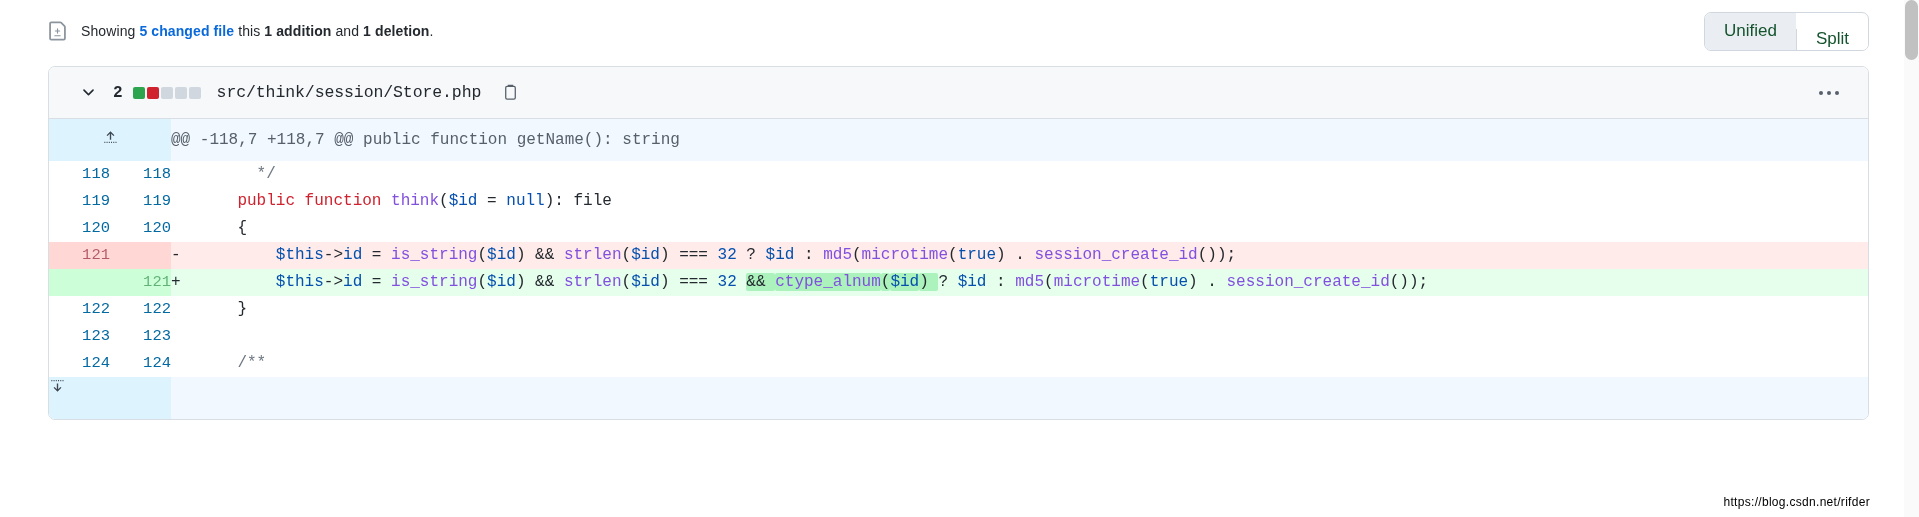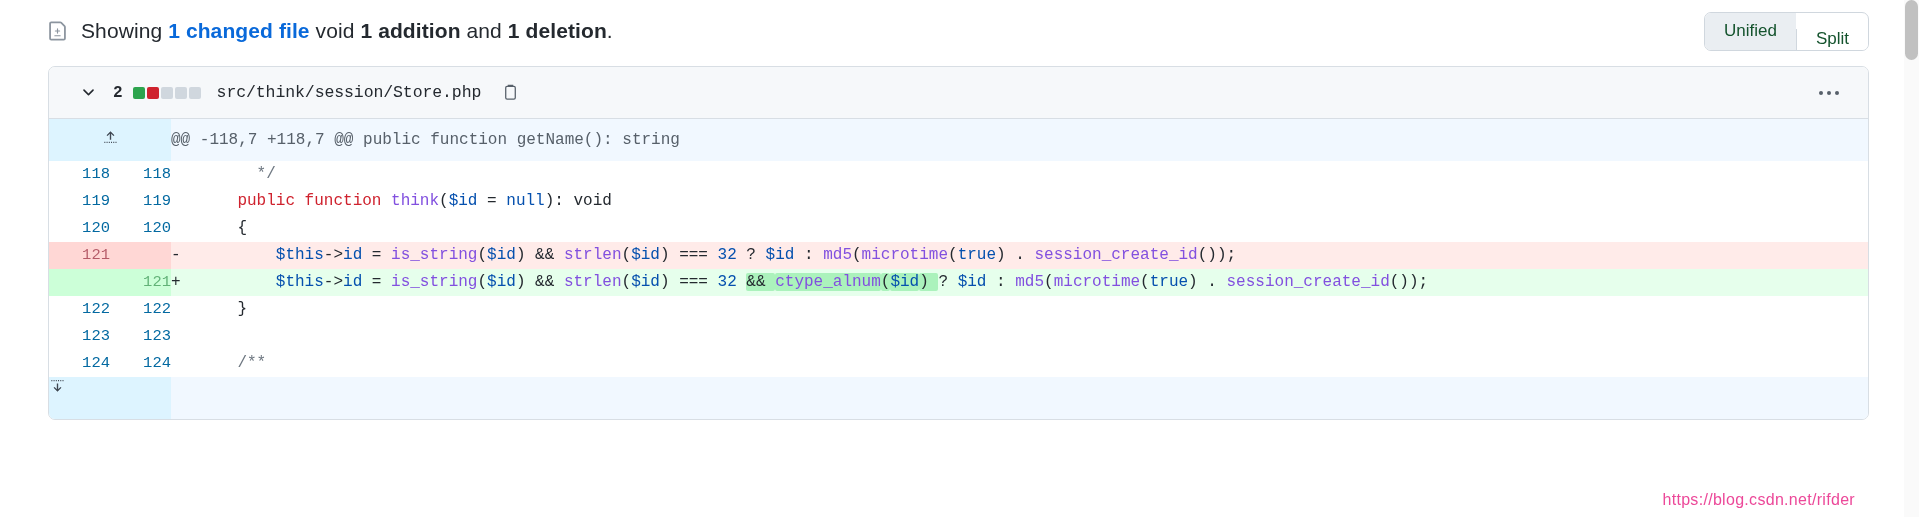--- a/index.html
+++ b/index.html
@@ -20,21 +20,21 @@
   .summary-bar {
     display: flex;
     align-items: center;
     justify-content: space-between;
     padding: 0 50px 0 48px;
     height: 62px;
   }
   .summary-left {
     display: flex;
     align-items: center;
-    font-size: 21px;
+    font-size: 14px;
     color: #24292f;
     letter-spacing: 0.1px;
   }
   .diff-file-icon {
     width: 19px; height: 22px;
     margin-right: 14px;
     flex: none;
     color: #8c959f;
   }
   .summary-text { white-space: pre; }
@@ -221,24 +221,24 @@
   .tok-cmt  { color: #6e7781; }
   .tok-plain{ color: #24292f; }
 
   
   tr.foot td.expander { background: #ddf4ff; height: 42px; }
   tr.foot td.foot-code { background: #f1f8ff; height: 42px; }
 
   
   .watermark {
     position: absolute;
-    right: 64px;
+    right: 49px;
     bottom: 8px;
-    font-size: 16px;
-    color: #ec4899;
+    font-size: 12px;
+    color: #000000;
     letter-spacing: 0.3px;
     pointer-events: none;
     user-select: none;
     white-space: nowrap;
   }
 
   
   .page-scrollbar {
     position: absolute;
     top: 0; right: 0;
@@ -260,22 +260,22 @@
 
   <div class="summary-bar">
     <div class="summary-left">
       <span class="diff-file-icon">
         <svg viewBox="0 0 16 16" width="19" height="22" fill="currentColor" aria-hidden="true">
           <path d="M2.75 1.5a.25.25 0 0 0-.25.25v12.5c0 .138.112.25.25.25h10.5a.25.25 0 0 0 .25-.25V4.664a.25.25 0 0 0-.073-.177l-2.914-2.914a.25.25 0 0 0-.177-.073H2.75ZM1 1.75C1 .784 1.784 0 2.75 0h7.586c.464 0 .909.184 1.237.513l2.914 2.914c.329.328.513.773.513 1.237v9.586A1.75 1.75 0 0 1 13.25 16H2.75A1.75 1.75 0 0 1 1 14.25V1.75Z"></path>
           <path d="M8.5 6.25a.5.5 0 0 0-1 0V7.5H6.25a.5.5 0 0 0 0 1H7.5v1.25a.5.5 0 0 0 1 0V8.5h1.25a.5.5 0 0 0 0-1H8.5V6.25ZM5.75 11.5h4.5a.5.5 0 0 1 0 1h-4.5a.5.5 0 0 1 0-1Z"></path>
         </svg>
       </span>
       <span class="summary-text">Showing </span>
-        <a class="summary-link" href="#">1 changed file</a>
-        <span class="summary-text"> void </span>
+        <a class="summary-link" href="#">5 changed file</a>
+        <span class="summary-text"> this </span>
         <b class="summary-text">1 addition</b>
         <span class="summary-text"> and </span>
         <b class="summary-text">1 deletion</b>
         <span class="summary-text">.</span>
     </div>
 
     <div class="view-toggle">
       <div class="seg selected">Unified</div>
       <div class="seg inactive">Split</div>
     </div>
@@ -337,21 +337,21 @@
         <tr class="ctx">
             <td class="num old">118</td>
             <td class="num new">118</td>
             <td class="marker"></td>
             <td class="code"><span class="tok-plain">      </span><span class="tok-cmt">*/</span></td>
           </tr>
           <tr class="ctx">
             <td class="num old">119</td>
             <td class="num new">119</td>
             <td class="marker"></td>
-            <td class="code"><span class="tok-plain">    </span><span class="tok-kw">public function </span><span class="tok-fn">think</span><span class="tok-plain">(</span><span class="tok-var">$id</span><span class="tok-plain"> = </span><span class="tok-const">null</span><span class="tok-plain">): void</span></td>
+            <td class="code"><span class="tok-plain">    </span><span class="tok-kw">public function </span><span class="tok-fn">think</span><span class="tok-plain">(</span><span class="tok-var">$id</span><span class="tok-plain"> = </span><span class="tok-const">null</span><span class="tok-plain">): file</span></td>
           </tr>
           <tr class="ctx">
             <td class="num old">120</td>
             <td class="num new">120</td>
             <td class="marker"></td>
             <td class="code"><span class="tok-plain">    {</span></td>
           </tr>
           <tr class="del">
             <td class="num old">121</td>
             <td class="num new"></td>

